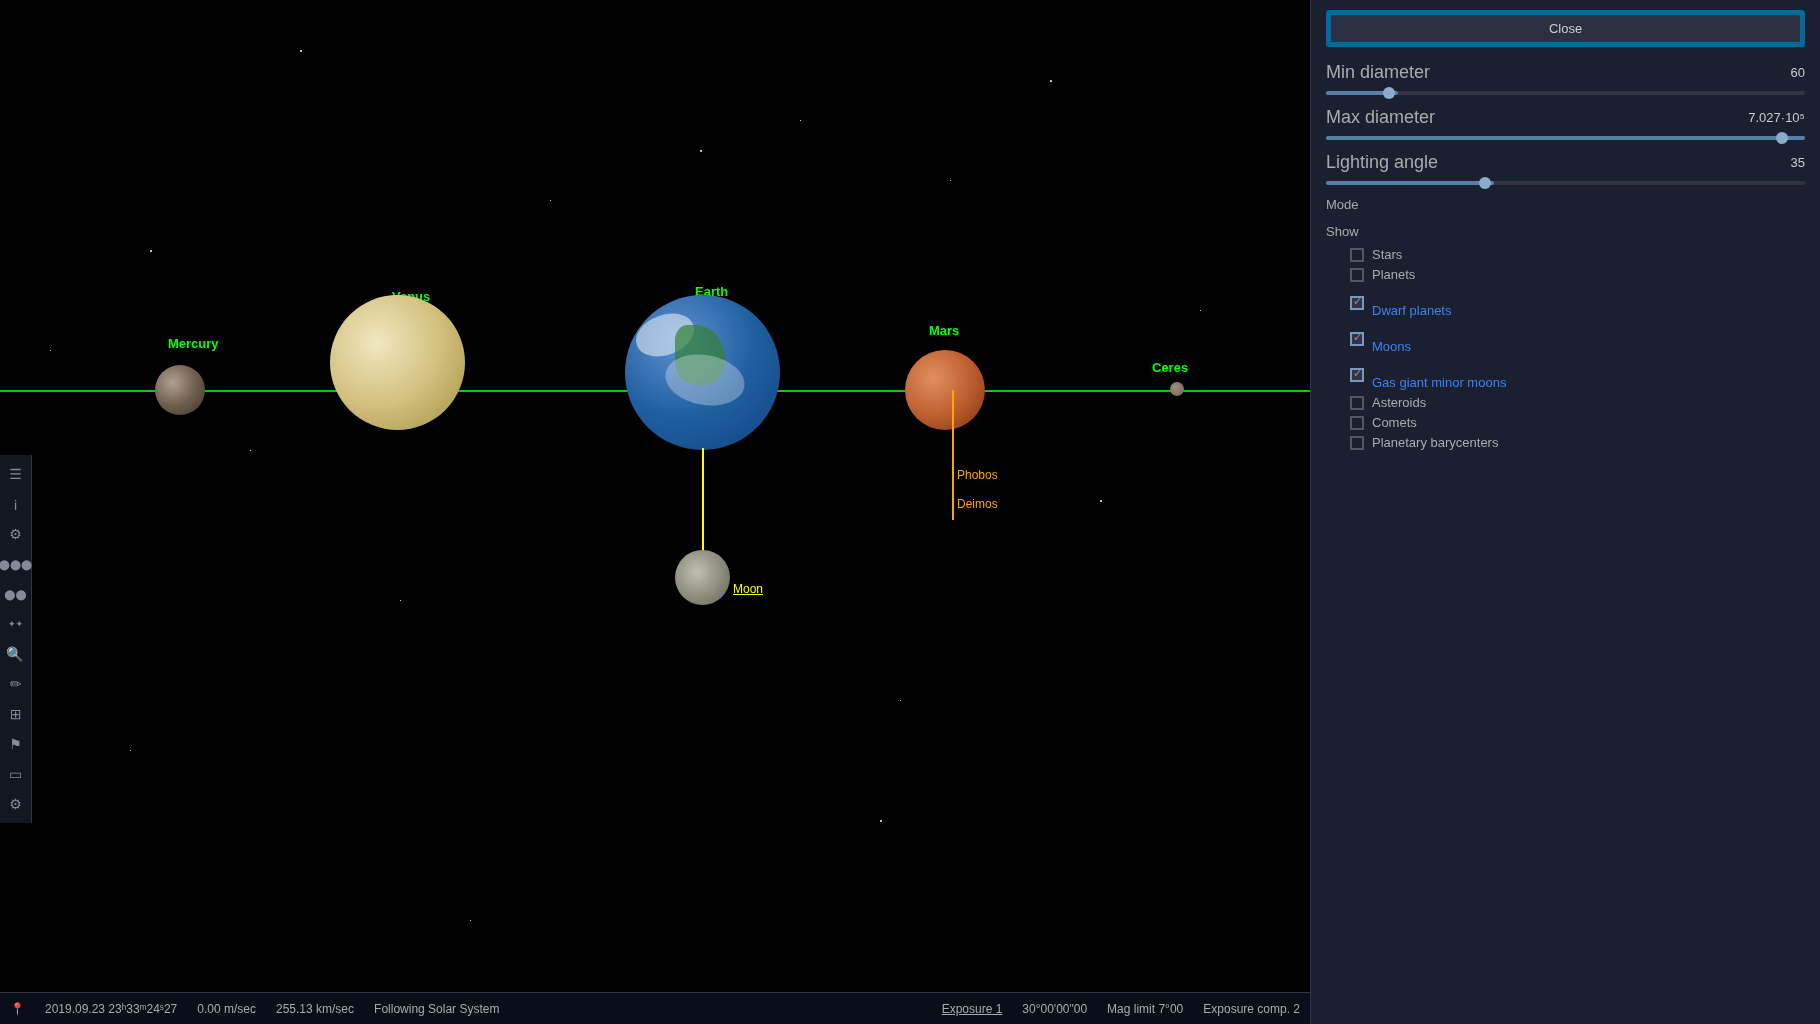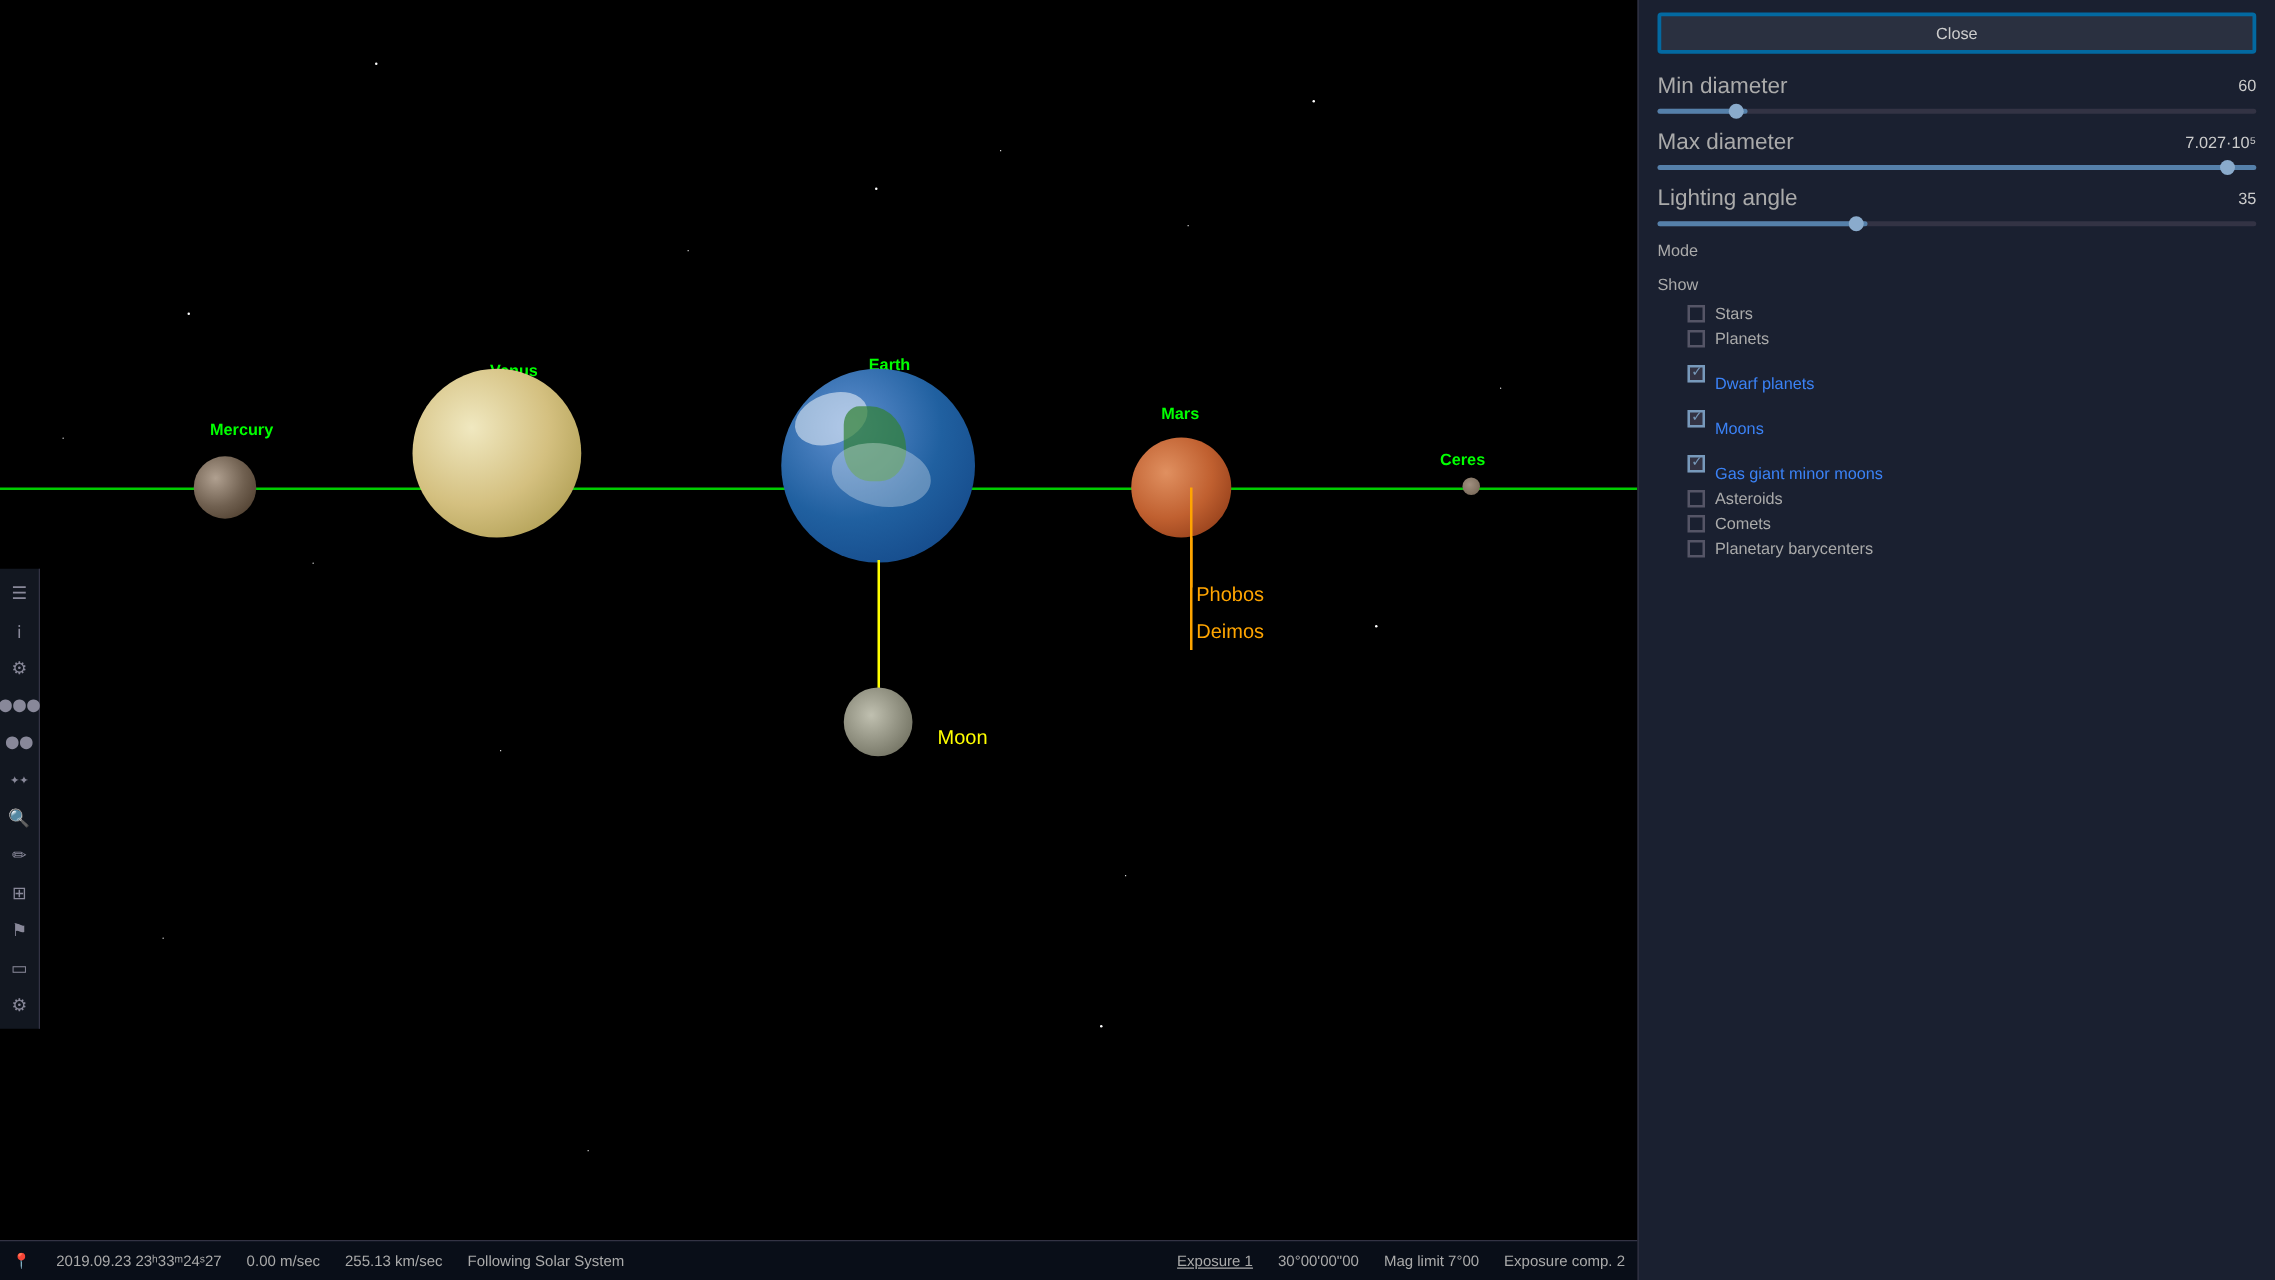--- a/index.html
+++ b/index.html
@@ -46,21 +46,21 @@
       position: absolute;
       color: #00ff00;
       font-size: 13px;
       font-weight: bold;
     }
 
     
     .moon-label {
       position: absolute;
       color: #ffff00;
-      font-size: 16px;
+      font-size: 12px;
     }
 
     
     .mercury {
       position: absolute;
       left: 155px;
       top: 365px;
       width: 50px;
       height: 50px;
       border-radius: 50%;
@@ -187,21 +187,21 @@
       height: 1024px;
       background: #1a2030;
       border-left: 1px solid #334;
       padding: 10px 15px;
     }
 
     .panel-close-btn {
       display: block;
       width: 100%;
       background: #2a3040;
-      border: 3px solid #0369a1;
+      border: 5px solid #0369a1;
       color: #ccc;
       padding: 6px;
       text-align: center;
       font-size: 13px;
       cursor: pointer;
       margin-bottom: 15px;
       border-radius: 3px;
     }
 
     .panel-row {
@@ -410,21 +410,21 @@
   <div class="venus"></div>
 
   <div class="planet-label" style="left:695px;top:284px;">Earth</div>
   <div class="earth">
     <div class="earth-land"></div>
   </div>
 
   <div class="moon-line"></div>
 
   <div class="moon"></div>
-  <div class="moon-label" style="left:750px;top:582px;">Moon</div>
+  <div class="moon-label" style="left:733px;top:582px;text-decoration:underline;">Moon</div>
 
   <div class="planet-label" style="left:929px;top:323px;">Mars</div>
   <div class="mars"></div>
 
   <div class="phobos-line"></div>
 
   <div class="deimos-line"></div>
 
   <div class="moon-label" style="left:957px;top:468px;color:#ffa500;">Phobos</div>
 

